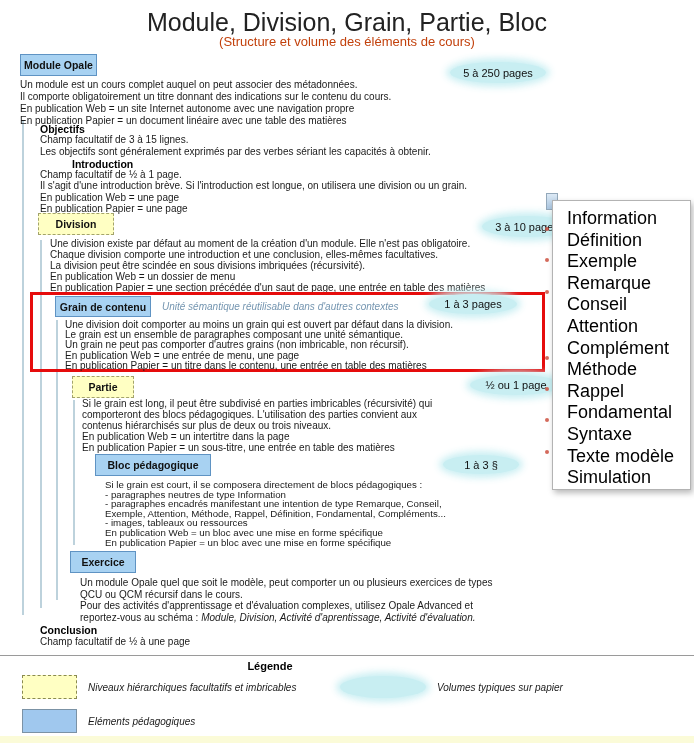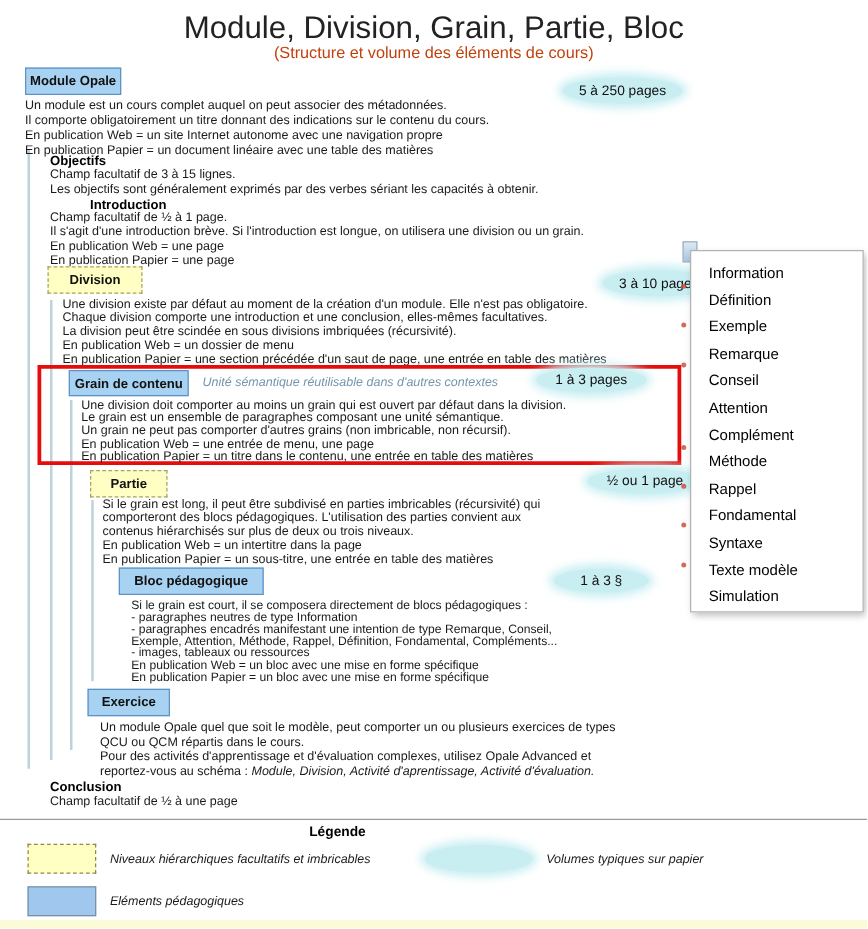--- a/index.html
+++ b/index.html
@@ -15,21 +15,21 @@
   .oval{background:#c8eef2;border-radius:50%;box-shadow:0 0 7px 4px rgba(200,238,242,.95);
         display:flex;align-items:center;justify-content:center;font-size:11px;color:#111;}
   .para{font-size:10px;color:#1a1a1a;}
   .para div{white-space:nowrap;}
   .h-bold{font-size:10.5px;font-weight:bold;color:#000;white-space:nowrap;}
   .vline{width:2px;background:#bdd2dc;}
   .redbox{border:3px solid #e60c0c;box-sizing:border-box;background:transparent;}
   .note-italic{font-size:10px;font-style:italic;color:#7495b0;white-space:nowrap;}
   .menu{background:#ffffff;border:1px solid #b3b3b3;box-shadow:2px 3px 6px rgba(0,0,0,.28);
         box-sizing:border-box;padding:7px 0 0 14px;}
-  .menu-item{font-size:12px;color:#000;line-height:21.6px;white-space:nowrap;cursor:default;}
+  .menu-item{font-size:18px;color:#000;line-height:21.6px;white-space:nowrap;cursor:default;}
   .red-dot{width:4px;height:4px;border-radius:50%;background:#cc5040;opacity:.85;}
   .anchor-icon{width:12px;height:17px;background:linear-gradient(#dce9f5,#aac6e0);
         border:1px solid #93a8ba;box-sizing:border-box;}
   .divider{height:1px;background:#9a9a9a;}
   .legend-title{font-size:11px;font-weight:bold;color:#000;}
   .legend-text{font-size:10px;font-style:italic;color:#1a1a1a;white-space:nowrap;}
   .swatch-yellow{background:#ffffc3;border:1px dashed #8a8a50;box-sizing:border-box;}
   .swatch-blue{background:#a0c8ee;border:1px solid #7b92a5;box-sizing:border-box;}
   .bottom-strip{background:#fbfbd8;}
 </style>
@@ -109,21 +109,21 @@
     <div>- paragraphes encadrés manifestant une intention de type Remarque, Conseil,</div>
     <div>Exemple, Attention, Méthode, Rappel, Définition, Fondamental, Compléments...</div>
     <div>- images, tableaux ou ressources</div>
     <div>En publication Web = un bloc avec une mise en forme spécifique</div>
     <div>En publication Papier = un bloc avec une mise en forme spécifique</div>
   </div>
 
   <div class="abs box-blue" style="left:70px;top:551px;width:66px;height:22px;">Exercice</div>
   <div class="abs para" style="left:80px;top:577px;line-height:11.5px;">
     <div>Un module Opale quel que soit le modèle, peut comporter un ou plusieurs exercices de types</div>
-    <div>QCU ou QCM répartis dans le cours.</div>
+    <div>QCU ou QCM récursif dans le cours.</div>
     <div>Pour des activités d'apprentissage et d'évaluation complexes, utilisez Opale Advanced et</div>
     <div><span>reportez-vous au schéma : </span><span style="font-style:italic;">Module, Division, Activité d'aprentissage, Activité d'évaluation.</span></div>
   </div>
 
   <div class="abs h-bold" style="left:40px;top:624px;">Conclusion</div>
   <div class="abs para" style="left:40px;top:636px;">
     <div>Champ facultatif de ½ à une page</div>
   </div>
 
   <div class="abs anchor-icon" style="left:546px;top:193px;"></div>

